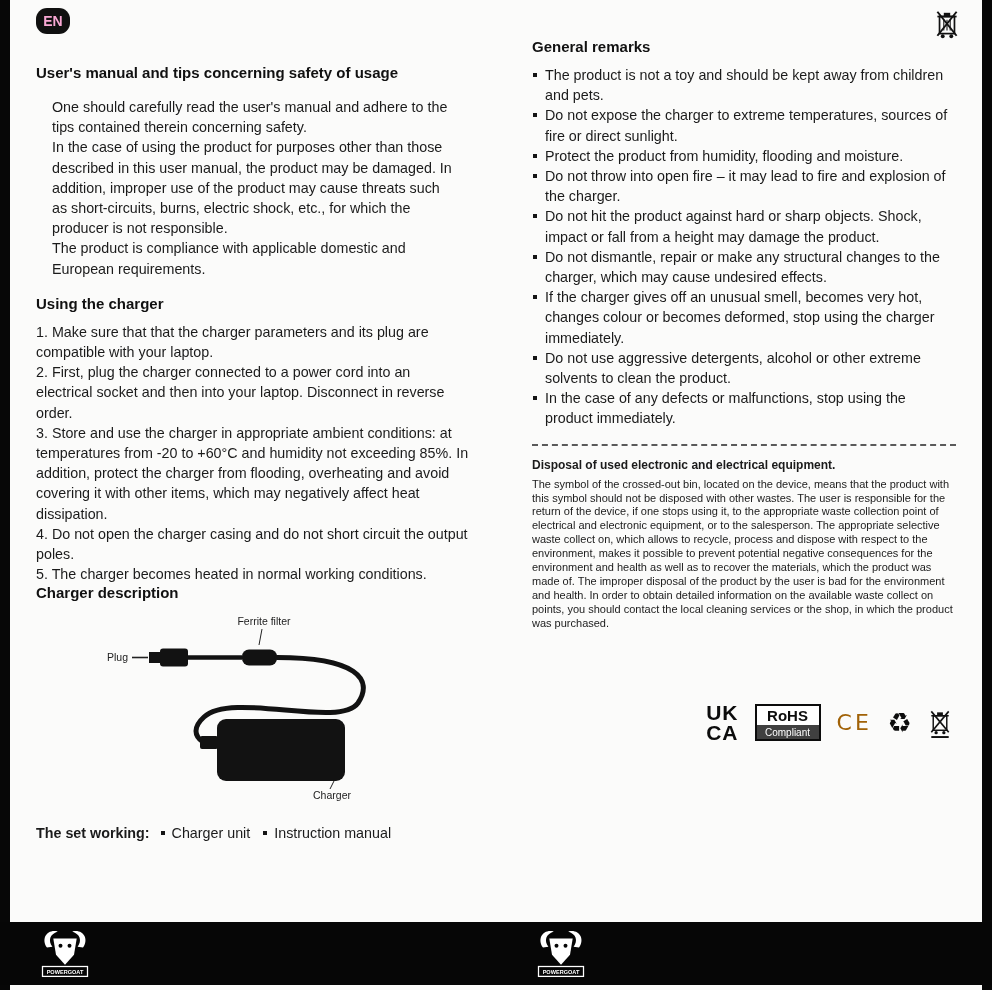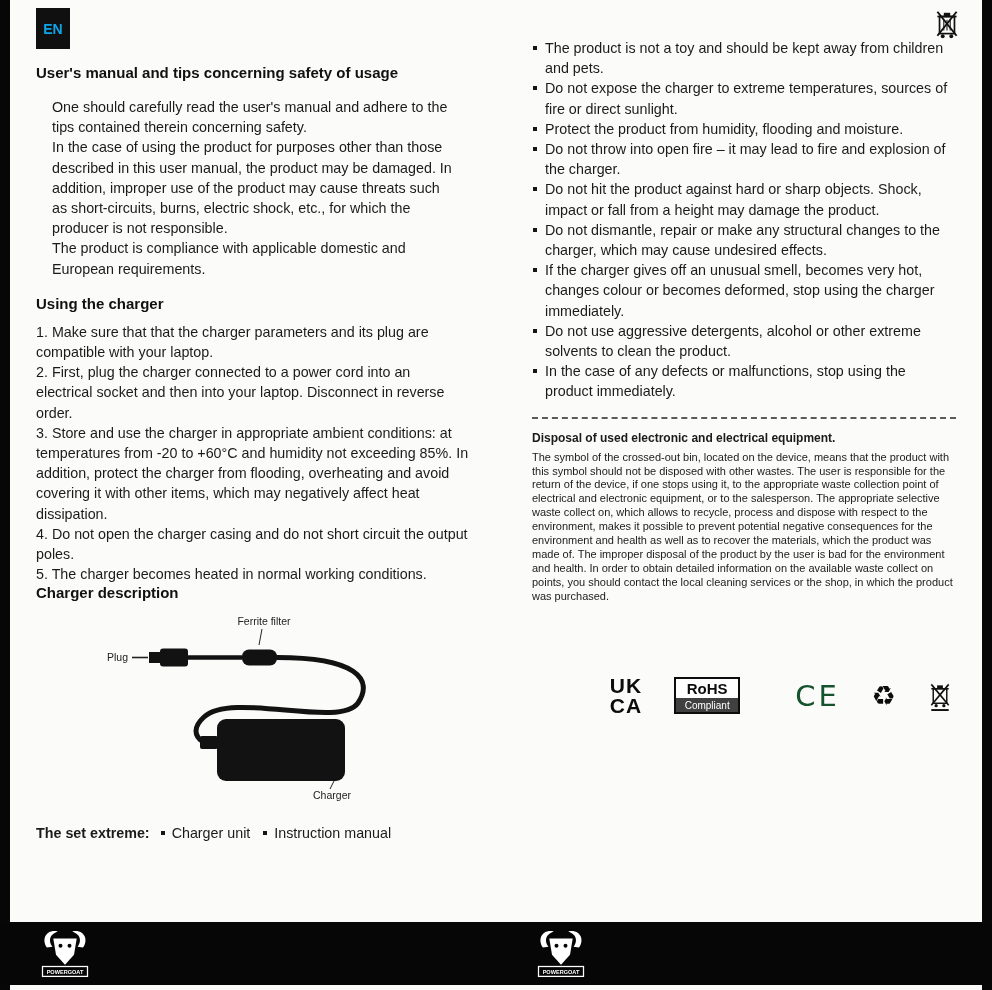--- a/index.html
+++ b/index.html
@@ -5,23 +5,23 @@
   html,body { margin:0; padding:0; background:#e8e8e8; }
   .page {
     position:relative; width:992px; height:990px; margin:0 auto;
     background:#fbfbfa; overflow:hidden;
     font-family:"Liberation Sans", sans-serif; color:#1b1b1b;
   }
   .edge { position:absolute; top:0; width:10px; height:100%; background:#070707; }
   .edge.left { left:0; } .edge.right { right:0; }
 
   .lang-badge {
-    position:absolute; left:36px; top:8px; width:34px; height:41px;
-    background:#101010; color:#0ea5e9; font-weight:bold; font-size:14px;
-    display:flex; align-items:center; justify-content:center;
+    position:absolute; left:36px; top:8px; width:34px; height:26px;
+    background:#101010; color:#f9a8d4; font-weight:bold; font-size:14px;
+    display:flex; align-items:center; justify-content:center;border-radius:11px;
   }
 
   .weee-top { position:absolute; right:32px; top:8px; width:26px; height:32px; }
 
   .col-left  { position:absolute; left:36px;  top:64px; width:434px; }
   .col-right { position:absolute; left:532px; top:38px; width:424px; }
 
   h2.sec { font-size:15px; font-weight:bold; margin:0 0 10px 0; color:#111; }
   .body-text { font-size:14.3px; line-height:20.2px; white-space:pre-line; margin:16px; }
   .mt { margin-top:16px; }
@@ -46,28 +46,28 @@
 
   .set-includes { margin-top:20px; font-size:14.3px; }
   .set-includes .lbl { font-weight:bold; margin-right:6px; }
   .set-includes .itm { position:relative; padding-left:12px; margin-right:8px; }
   .set-includes .itm::before {
     content:""; position:absolute; left:1px; top:6px; width:4px; height:4px; background:#151515;
   }
 
   .cert-row {
     margin-top:72px; display:flex; align-items:center; justify-content:flex-end;
-    gap:32px; padding-right:4px;
+    gap:16px; padding-right:4px;
   }
   .ukca { font-weight:bold; font-size:21px; line-height:20px; letter-spacing:1px; color:#0c0c0c; }
   .rohs { border:2px solid #0c0c0c; width:62px; text-align:center; background:#fff; }
   .rohs .t { font-size:15px; font-weight:bold; color:#0c0c0c; padding:1px 0; }
   .rohs .b { font-size:10px; background:#404040; color:#fff; padding:1.5px 0; }
-  .ce { font-size:29px; font-weight:500; letter-spacing:3px; color:#14532d;
-        font-family:"DejaVu Sans", sans-serif;margin-left:23px; }
+  .ce { font-size:22px; font-weight:500; letter-spacing:3px; color:#a16207;
+        font-family:"DejaVu Sans", sans-serif; }
   .recycle { font-size:27px; color:#0c0c0c; font-family:"DejaVu Sans", sans-serif; line-height:1; }
   .weee-small { width:24px; height:30px; }
 
   .footer-bar {
     position:absolute; left:0; right:0; bottom:5px; height:63px; background:#060606;
     display:flex; align-items:center;
   }
   .goat-logo { position:absolute; width:54px; height:54px; top:4px; }
   .goat-logo.one { left:38px; }
   .goat-logo.two { left:534px; }
@@ -135,28 +135,29 @@
 
       <rect x="164" y="123" width="18" height="13" rx="2" fill="#121212"></rect>
 
       <rect x="181" y="106" width="128" height="62" rx="9" fill="#121212"></rect>
 
       <line x1="298" y1="168" x2="294" y2="176" stroke="#222" stroke-width="1"></line>
       <text x="296" y="186" font-size="10.5" text-anchor="middle">Charger</text>
     </svg>
 
     <div class="set-includes">
-      <span class="lbl">The set extreme:</span>
+      <span class="lbl">The set working:</span>
       <span class="itm">Charger unit</span>
       <span class="itm">Instruction manual</span>
     </div>
   </div>
 
   <div class="col-right">
 
+    <h2 class="sec">General remarks</h2>
 
     <ul class="remarks">
       <li>The product is not a toy and should be kept away from children and pets.</li>
       <li>Do not expose the charger to extreme temperatures, sources of fire or direct sunlight.</li>
       <li>Protect the product from humidity, flooding and moisture.</li>
       <li>Do not throw into open fire – it may lead to fire and explosion of the charger.</li>
       <li>Do not hit the product against hard or sharp objects. Shock, impact or fall from a height may damage the product.</li>
       <li>Do not dismantle, repair or make any structural changes to the charger, which may cause undesired effects.</li>
       <li>If the charger gives off an unusual smell, becomes very hot, changes colour or becomes deformed, stop using the charger immediately.</li>
       <li>Do not use aggressive detergents, alcohol or other extreme solvents to clean the product.</li>

